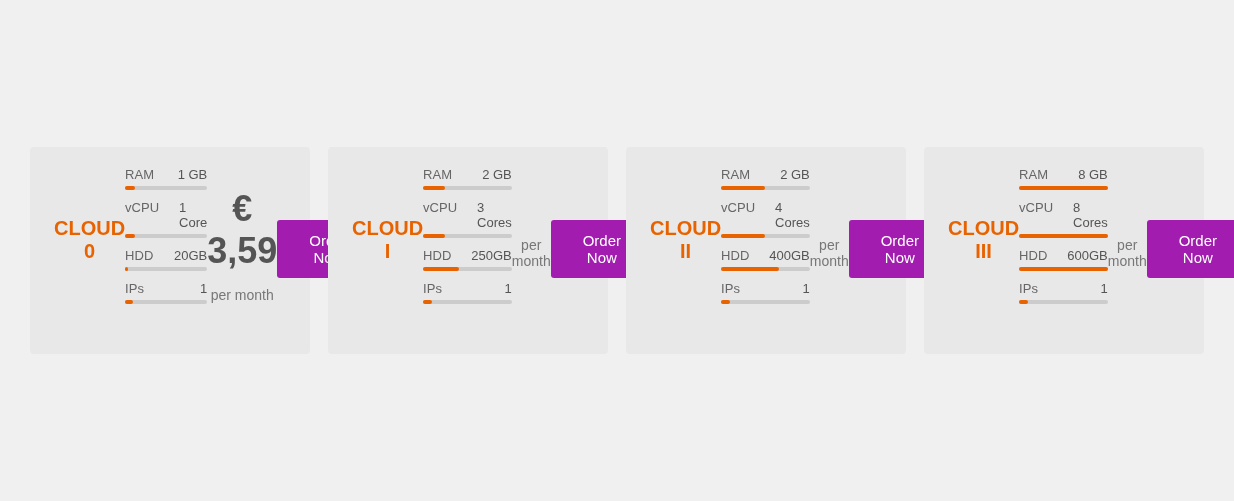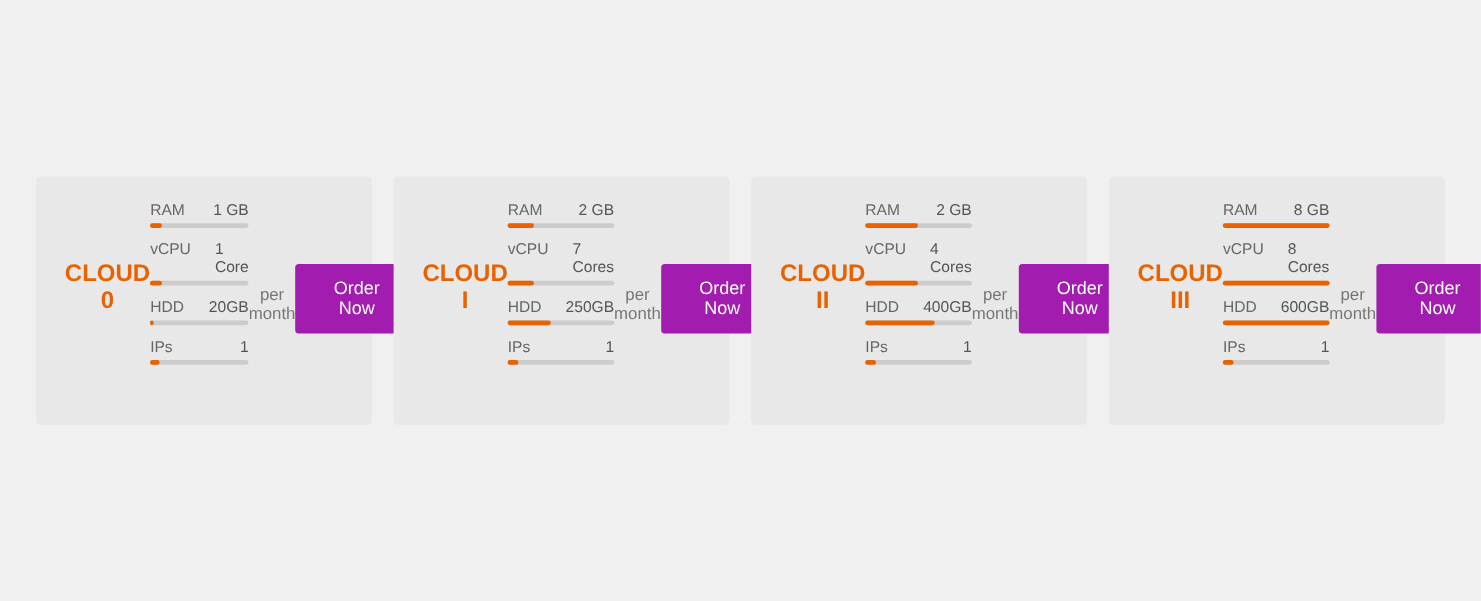--- a/index.html
+++ b/index.html
@@ -167,20 +167,21 @@
             <span class="spec-label">IPs</span>
             <span class="spec-value">1</span>
           </div>
           <div class="spec-bar-track">
             <div class="spec-bar-fill" style="width: 10%;"></div>
           </div>
         </div>
       </div>
       <div class="spacer"></div>
       <div class="price-section">
+        <div class="price">€ 3,59</div>
         <div class="per-month">per month</div>
       </div>
       <button class="order-btn">Order Now</button>
     </div>
     <div class="card">
       <div class="cloud-icon"><svg viewBox="0 0 80 60" xmlns="http://www.w3.org/2000/svg">
 
     <ellipse cx="40" cy="28" rx="28" ry="16" fill="#555"></ellipse>
     <ellipse cx="28" cy="32" rx="16" ry="12" fill="#555"></ellipse>
     <ellipse cx="54" cy="33" rx="14" ry="11" fill="#555"></ellipse>
@@ -212,21 +213,21 @@
             <span class="spec-label">RAM</span>
             <span class="spec-value">2 GB</span>
           </div>
           <div class="spec-bar-track">
             <div class="spec-bar-fill" style="width: 25%;"></div>
           </div>
         </div>
         <div class="spec-row">
           <div class="spec-label-row">
             <span class="spec-label">vCPU</span>
-            <span class="spec-value">7 Cores</span>
+            <span class="spec-value">3 Cores</span>
           </div>
           <div class="spec-bar-track">
             <div class="spec-bar-fill" style="width: 25%;"></div>
           </div>
         </div>
         <div class="spec-row">
           <div class="spec-label-row">
             <span class="spec-label">HDD</span>
             <span class="spec-value">250GB</span>
           </div>

